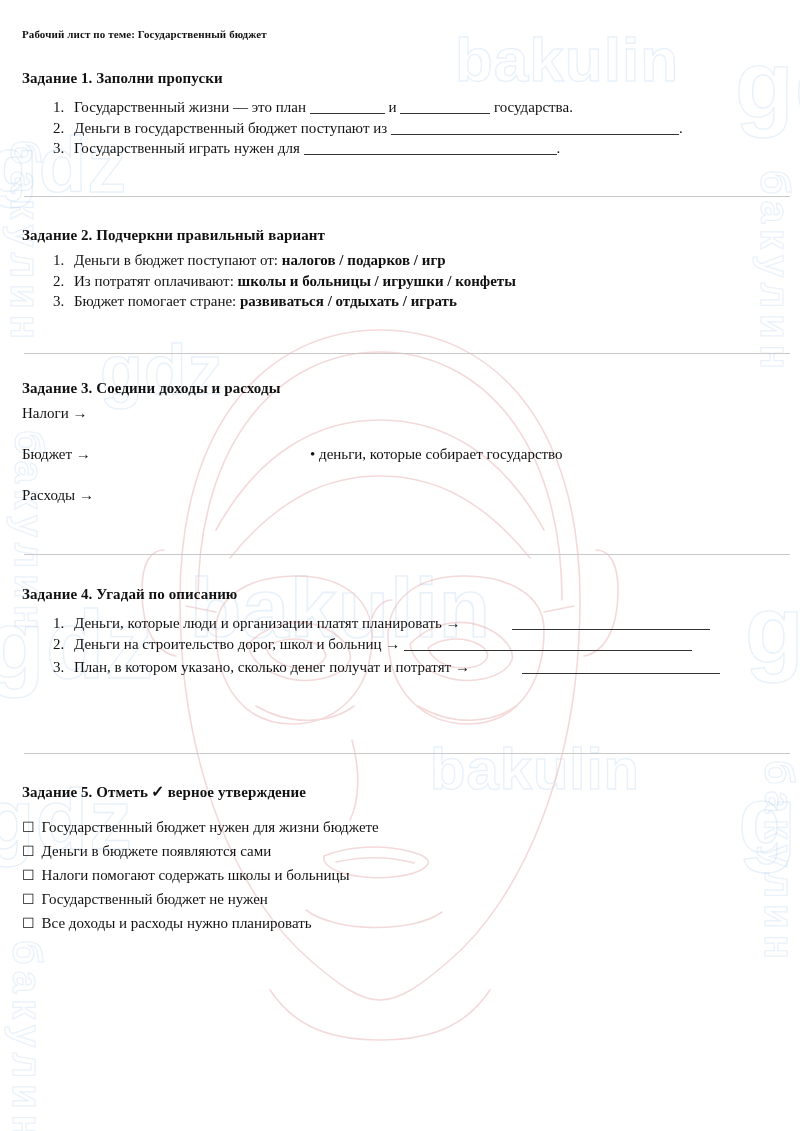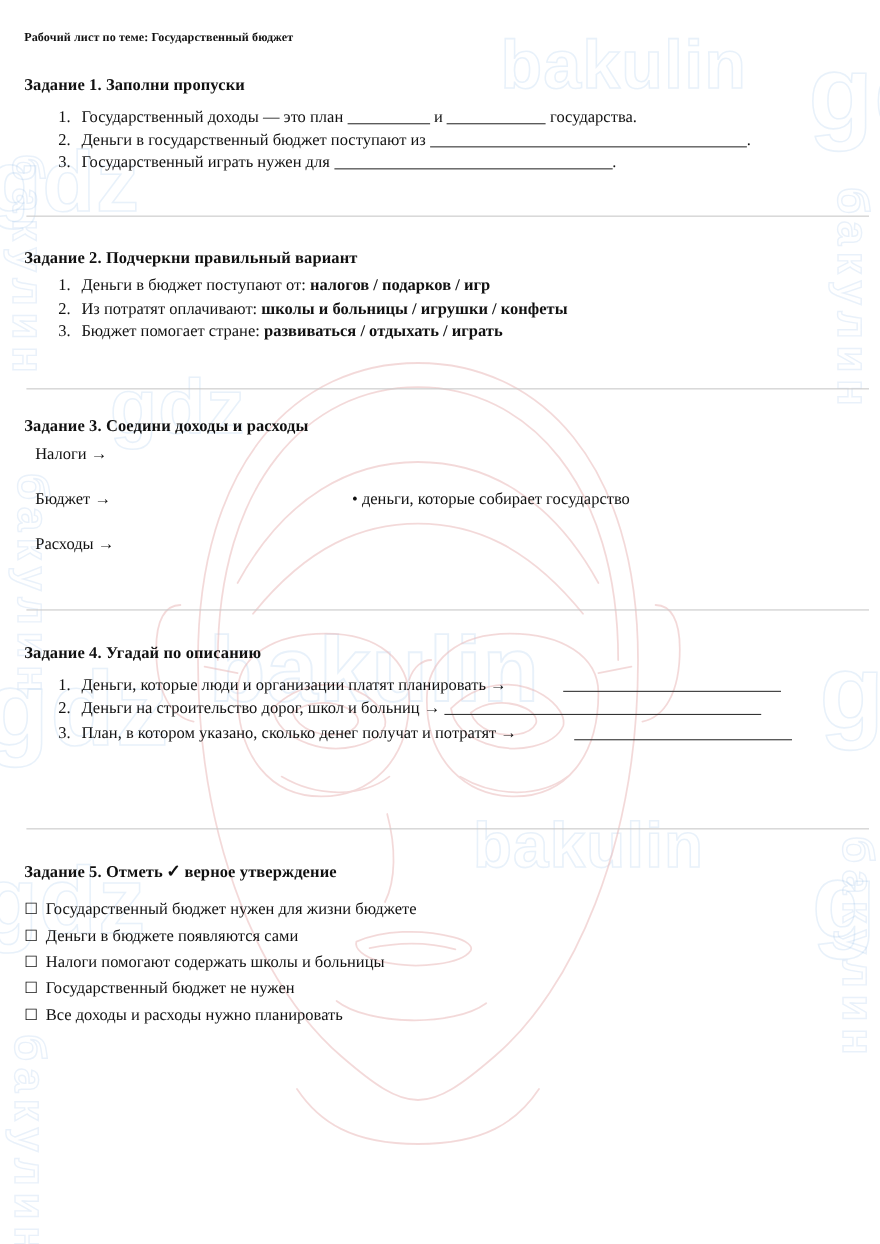--- a/index.html
+++ b/index.html
@@ -167,21 +167,21 @@
     top: 405px;
     left: 22px;
     width: 740px;
     font-size: 15px;
   }
   .match-row {
     display: flex;
     align-items: baseline;
     height: 41px;
   }
-  .match-left { width: 288px; flex: 0 0 288px; margin-left: 10px; }
+  .match-left { width: 288px; flex: 0 0 288px; }
   .match-right { flex: 1 1 auto; }
 
   
   .check-list {
     position: absolute;
     top: 815px;
     left: 22px;
     margin: 0;
     padding: 0;
     list-style: none;
@@ -249,21 +249,21 @@
 </div>
 
 <div class="page">
 
   <h1 class="doc-title">Рабочий лист по теме: Государственный бюджет</h1>
 
   <h2 class="section-heading h-task1">Задание 1. Заполни пропуски</h2>
 
   <ol class="task-list ol-task1">
     <li>
-      <span>Государственный доходы — это план</span>
+      <span>Государственный жизни — это план</span>
       <span class="blank b-75"></span>
       <span>и</span>
       <span class="blank b-90"></span>
       <span>государства.</span>
     </li>
     <li>
       <span>Деньги в государственный бюджет поступают из</span>
       <span class="blank b-288"></span><span>.</span>
     </li>
     <li>

